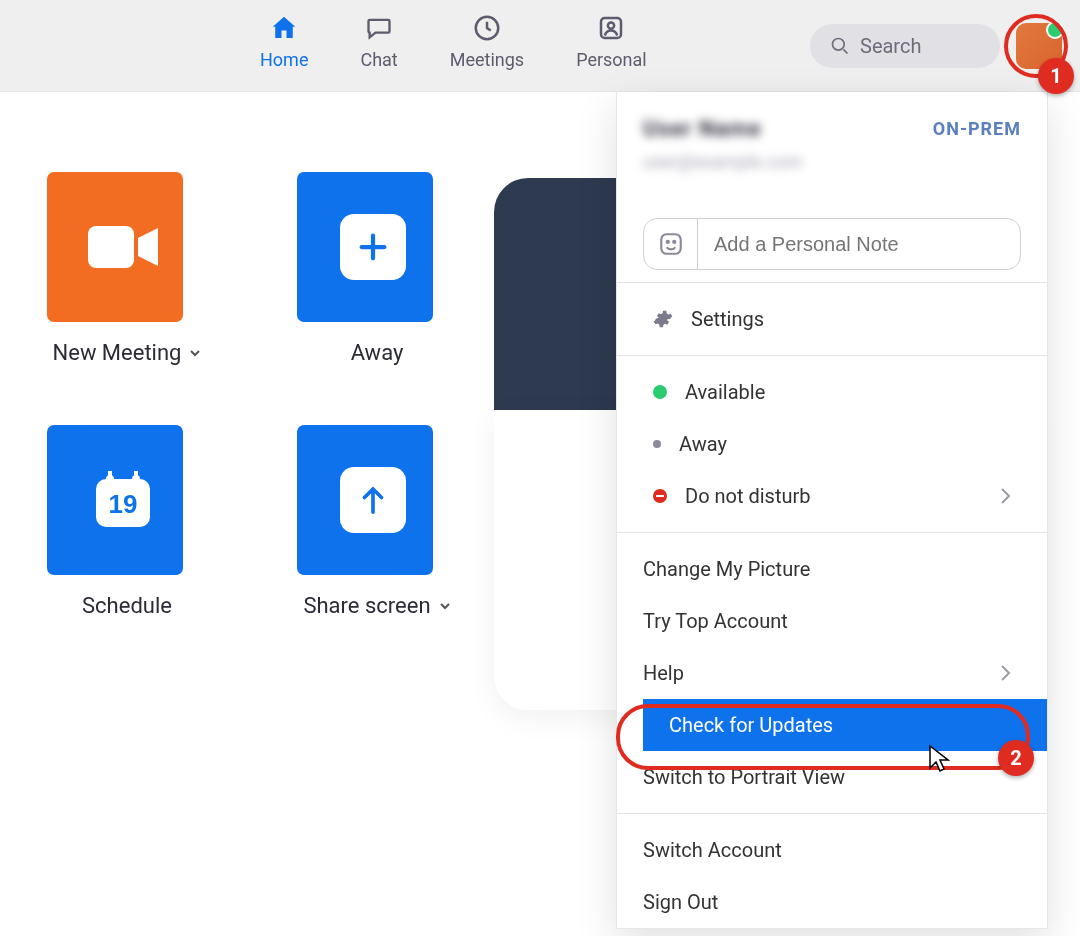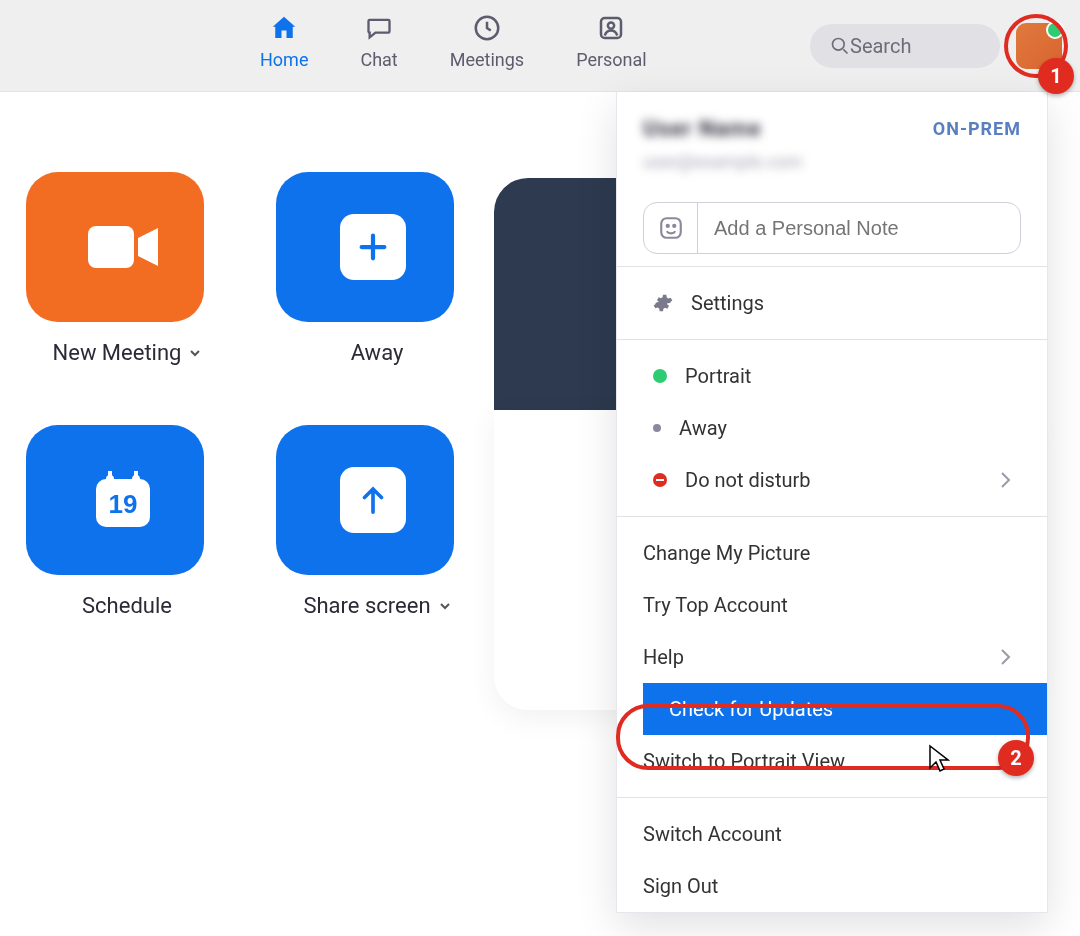--- a/index.html
+++ b/index.html
@@ -57,20 +57,21 @@
   }
   .nav-right {
     margin-left: auto;
     display: flex;
     align-items: center;
     gap: 16px;
   }
   .search-box {
     display: flex;
     align-items: center;
+    gap: 10px;
     background: #e1e1e5;
     border-radius: 24px;
     padding: 10px 20px;
     width: 190px;
     color: #6c6c7a;
     font-size: 20px;
     cursor: text;
   }
   .avatar {
     width: 46px; height: 46px;
@@ -102,22 +103,22 @@
     margin-left: 0;
   }
   .action-tile {
     display: flex;
     flex-direction: column;
     align-items: center;
     gap: 18px;
     cursor: pointer;
   }
   .tile-box {
-    width: 178px; height: 150px;
-    border-radius: 32px;
+    width: 136px; height: 150px;
+    border-radius: 7px;
     display: flex; align-items: center; justify-content: center; padding-left: 15px;
   }
   .tile-orange { background: var(--orange); }
   .tile-blue { background: var(--blue); }
   .tile-label {
     font-size: 22px;
     color: #2b2b38;
     display: flex; align-items: center; gap: 8px; margin-left: 24px;
   }
   .chevron-sm { width: 12px; height: 12px; }
@@ -164,21 +165,21 @@
     filter: blur(5px);
     letter-spacing: 1px;
   }
   .dd-tag { font-weight: 700; color: #5a7fbf; font-size: 18px; letter-spacing: 1px; }
   .dd-email {
     margin-top: 10px;
     font-size: 18px; color: #a5a5b5;
     filter: blur(5px);
   }
   .dd-note {
-    margin: 16px 26px 12px;
+    margin: 32px 26px 12px;
     display: flex;
     border: 1px solid #cfcfda;
     border-radius: 14px;
     overflow: hidden;
     height: 52px;
   }
   .dd-note-emoji {
     width: 54px;
     display: flex; align-items: center; justify-content: center;
     border-right: 1px solid #cfcfda;
@@ -427,21 +428,21 @@
           <path d="M12 8a4 4 0 1 0 0 8 4 4 0 0 0 0-8zm9 4a7 7 0 0 0-.1-1.2l2.3-1.8-2-3.4-2.7 1a7 7 0 0 0-2-1.2L16 2h-4l-.5 3a7 7 0 0 0-2 1.2l-2.7-1-2 3.4 2.3 1.8A7 7 0 0 0 3 12c0 .4 0 .8.1 1.2L.8 15l2 3.4 2.7-1a7 7 0 0 0 2 1.2L8 22h4l.5-3a7 7 0 0 0 2-1.2l2.7 1 2-3.4-2.3-1.8c.1-.4.1-.8.1-1.2z"></path>
         </svg>
     </span>
     <span>Settings</span>
   </div>
 
   <div class="dd-sep"></div>
 
   <div class="dd-item">
     <span class="status-dot green"></span>
-    <span>Portrait</span>
+    <span>Available</span>
   </div>
   <div class="dd-item">
     <span class="status-dot grey"></span>
     <span>Away</span>
   </div>
   <div class="dd-item">
     <span class="status-dot red"></span>
     <span>Do not disturb</span>
     <span class="right-chevron">
       <svg width="12" height="18" viewBox="0 0 12 18" fill="none" stroke="#9a9aa8" stroke-width="2">

